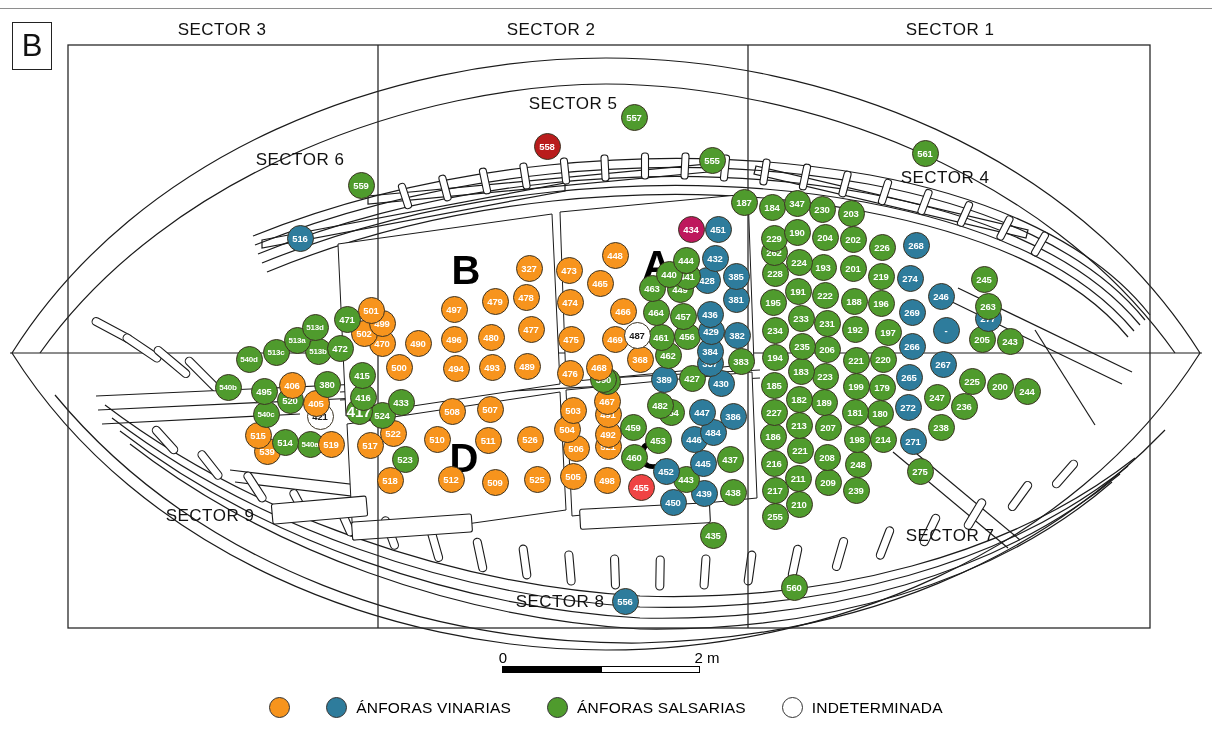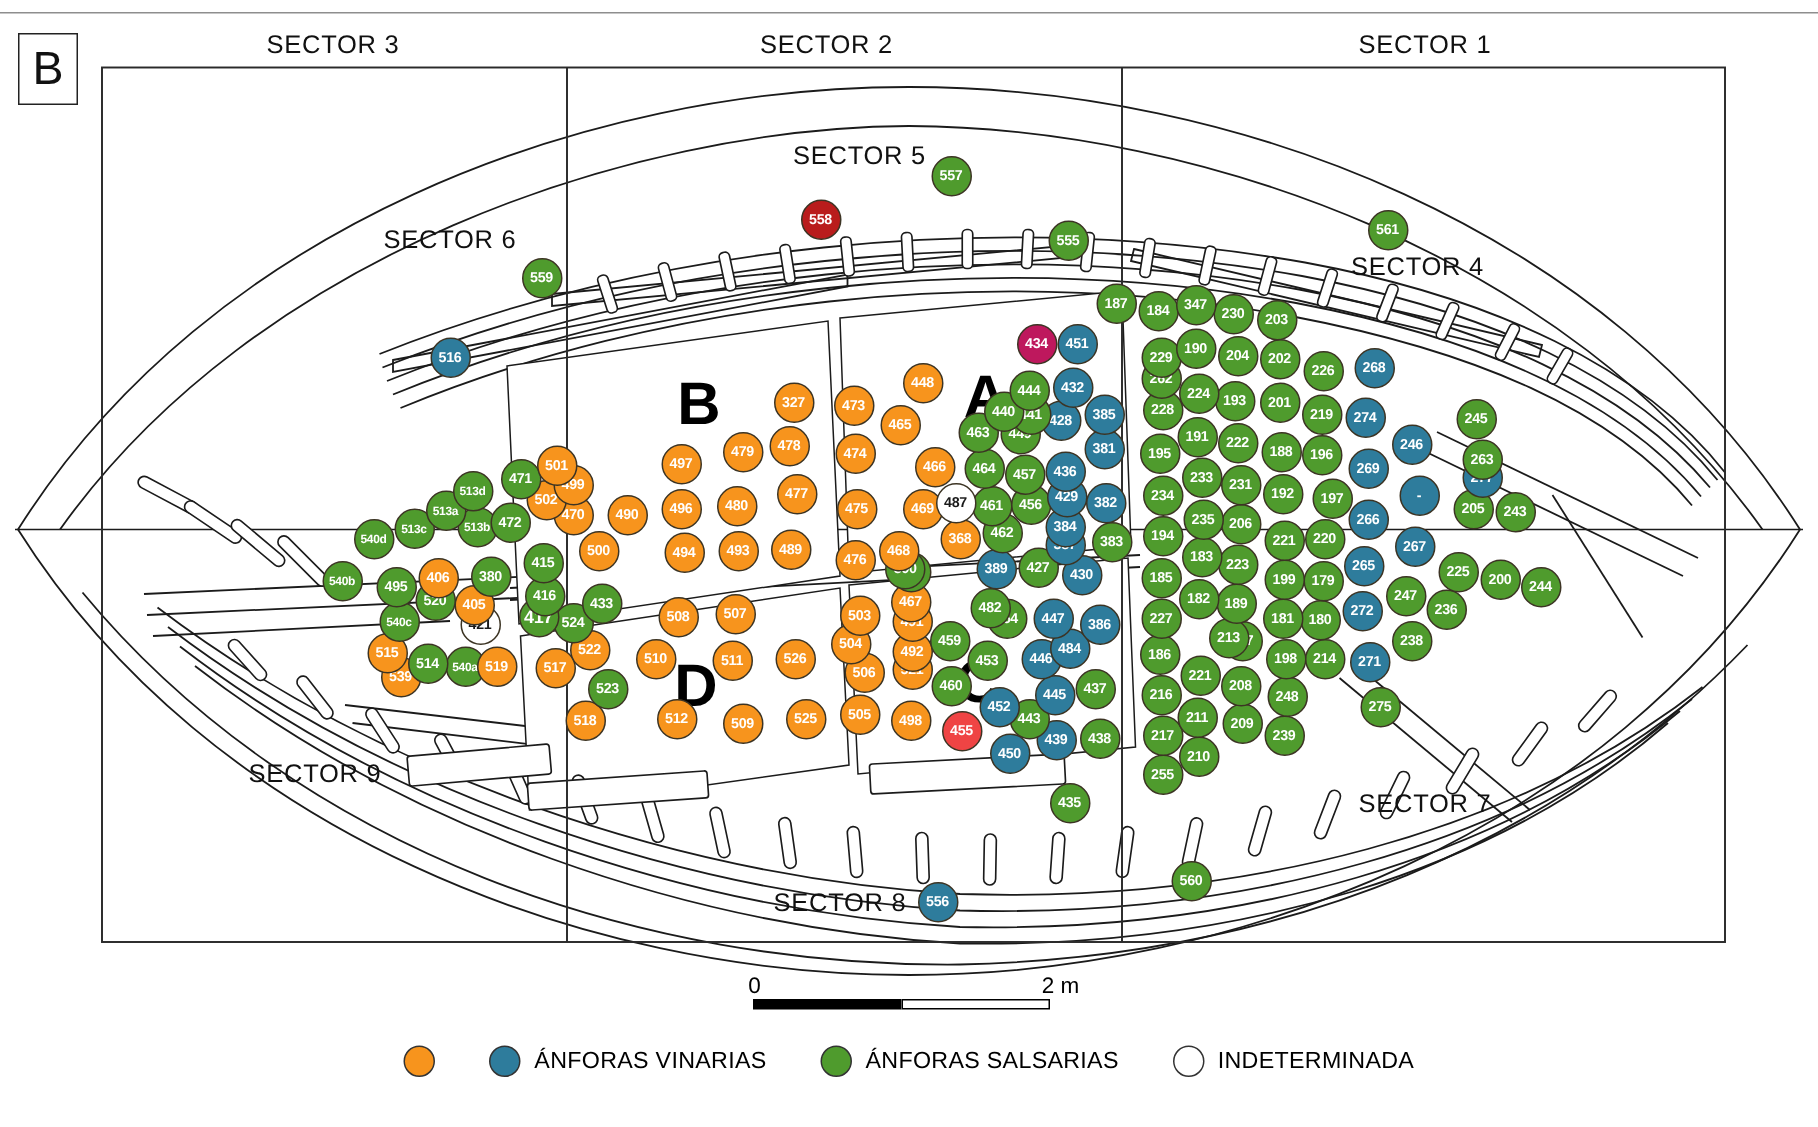--- a/index.html
+++ b/index.html
@@ -217,32 +217,32 @@
     <div class="amphora s" style="left: 869.5px; top: 425.5px; background: rgb(79, 155, 45); font-size: 9.5px;">214</div>
     <div class="amphora s" style="left: 759.5px; top: 422.5px; background: rgb(79, 155, 45); font-size: 9.5px;">186</div>
     <div class="amphora o" style="left: 244.5px; top: 421.5px; background: rgb(247, 148, 29); font-size: 9.5px;">515</div>
     <div class="amphora o" style="left: 594.5px; top: 420.5px; background: rgb(247, 148, 29); font-size: 9.5px;">492</div>
     <div class="amphora o" style="left: 379.5px; top: 419.5px; background: rgb(247, 148, 29); font-size: 9.5px;">522</div>
     <div class="amphora v" style="left: 699.5px; top: 418.5px; background: rgb(46, 124, 156); font-size: 9.5px;">484</div>
     <div class="amphora o" style="left: 553.5px; top: 415.5px; background: rgb(247, 148, 29); font-size: 9.5px;">504</div>
     <div class="amphora s" style="left: 619.5px; top: 413.5px; background: rgb(79, 155, 45); font-size: 9.5px;">459</div>
     <div class="amphora s" style="left: 814.5px; top: 413.5px; background: rgb(79, 155, 45); font-size: 9.5px;">207</div>
     <div class="amphora s" style="left: 927.5px; top: 413.5px; background: rgb(79, 155, 45); font-size: 9.5px;">238</div>
-    <div class="amphora s" style="left: 785.5px; top: 411.5px; background: rgb(79, 155, 45); font-size: 9.5px; margin-left: 20px;">213</div>
+    <div class="amphora s" style="left: 785.5px; top: 411.5px; background: rgb(79, 155, 45); font-size: 9.5px;">213</div>
     <div class="amphora i" style="left: 306.5px; top: 402.5px; background: rgb(255, 255, 255); font-size: 9.5px;">421</div>
     <div class="amphora v" style="left: 719.5px; top: 402.5px; background: rgb(46, 124, 156); font-size: 9.5px;">386</div>
     <div class="amphora s" style="left: 368.5px; top: 401.5px; background: rgb(79, 155, 45); font-size: 9.5px;">524</div>
     <div class="amphora s" style="left: 252.5px; top: 400.5px; background: rgb(79, 155, 45); font-size: 8px;">540c</div>
     <div class="amphora o" style="left: 594.5px; top: 400.5px; background: rgb(247, 148, 29); font-size: 9.5px;">491</div>
     <div class="amphora s" style="left: 866.5px; top: 399.5px; background: rgb(79, 155, 45); font-size: 9.5px;">180</div>
     <div class="amphora s" style="left: 841.5px; top: 398.5px; background: rgb(79, 155, 45); font-size: 9.5px;">181</div>
     <div class="amphora s" style="left: 760.5px; top: 398.5px; background: rgb(79, 155, 45); font-size: 9.5px;">227</div>
     <div class="amphora s" style="left: 657.5px; top: 398.5px; background: rgb(79, 155, 45); font-size: 9.5px;">454</div>
     <div class="amphora v" style="left: 688.5px; top: 398.5px; background: rgb(46, 124, 156); font-size: 9.5px;">447</div>
-    <div class="amphora s" style="left: 345.5px; top: 397.5px; background: rgb(79, 155, 45); font-size: 12px;">417</div>
+    <div class="amphora s" style="left: 345.5px; top: 397.5px; background: rgb(79, 155, 45); font-size: 15px;">417</div>
     <div class="amphora o" style="left: 438.5px; top: 397.5px; background: rgb(247, 148, 29); font-size: 9.5px;">508</div>
     <div class="amphora o" style="left: 559.5px; top: 396.5px; background: rgb(247, 148, 29); font-size: 9.5px;">503</div>
     <div class="amphora o" style="left: 476.5px; top: 395.5px; background: rgb(247, 148, 29); font-size: 9.5px;">507</div>
     <div class="amphora v" style="left: 894.5px; top: 393.5px; background: rgb(46, 124, 156); font-size: 9.5px;">272</div>
     <div class="amphora s" style="left: 950.5px; top: 392.5px; background: rgb(79, 155, 45); font-size: 9.5px;">236</div>
     <div class="amphora s" style="left: 630.5px; top: 391.5px; background: rgb(79, 155, 45); font-size: 9.5px; margin-left: 16px;">482</div>
     <div class="amphora o" style="left: 302.5px; top: 389.5px; background: rgb(247, 148, 29); font-size: 9.5px;">405</div>
     <div class="amphora s" style="left: 810.5px; top: 388.5px; background: rgb(79, 155, 45); font-size: 9.5px;">189</div>
     <div class="amphora s" style="left: 387.5px; top: 388.5px; background: rgb(79, 155, 45); font-size: 9.5px;">433</div>
     <div class="amphora o" style="left: 593.5px; top: 387.5px; background: rgb(247, 148, 29); font-size: 9.5px;">467</div>

